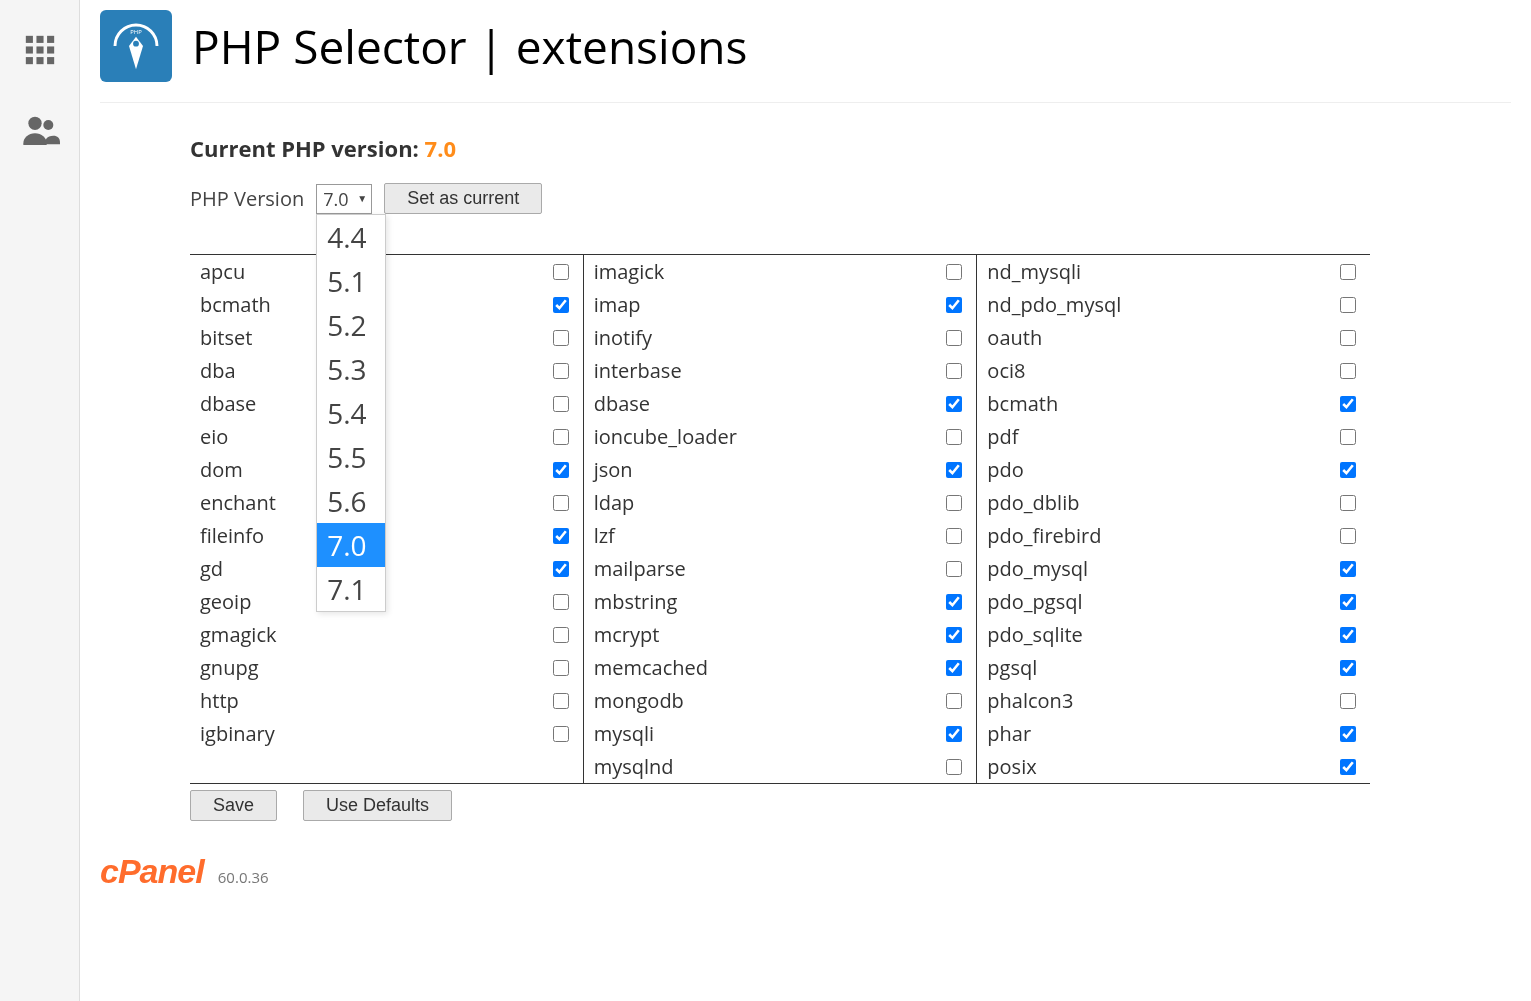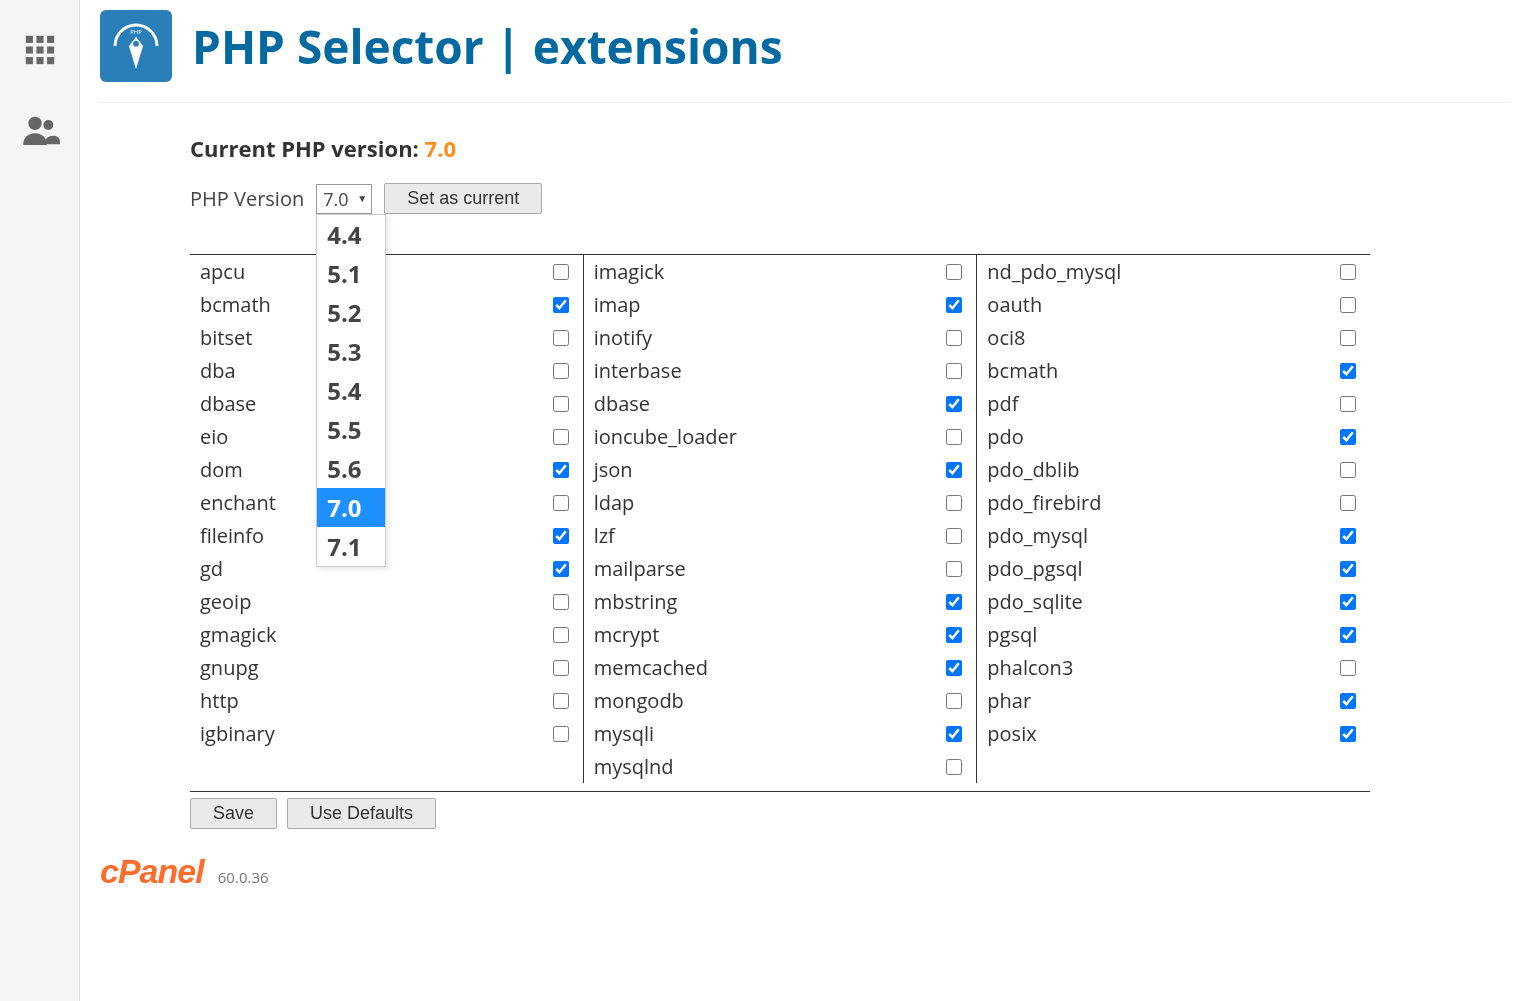--- a/index.html
+++ b/index.html
@@ -48,22 +48,22 @@
   background: #2a7fb8;
   border-radius: 6px;
   display: flex;
   align-items: center;
   justify-content: center;
   margin-right: 20px;
   color:#fff;
 }
 .header h1 {
   font-size: 46px;
-  font-weight: 700;
-  color: #0369a1;
+  font-weight: 400;
+  color: #000000;
 }
 .content {
   padding: 30px 0 0 90px;
 }
 .cur-row {
   font-size: 22px;
   font-weight: 700;
   color: #333;
   margin-bottom: 20px;
 }
@@ -103,24 +103,23 @@
   top:100%;
   left:0;
   width:70px;
   background:#fff;
   border:1px solid #ccc;
   box-shadow: 2px 2px 6px rgba(0,0,0,0.1);
   z-index: 50;
 }
 .select-dropdown .opt {
   padding: 3px 10px;
-  font-size: 24px;
+  font-size: 28px;
   color:#444;
   cursor:pointer;
-  font-weight:bold;
 }
 .select-dropdown .opt.selected {
   background:#1e90ff;
   color:#fff;
 }
 .btn {
   background: #eaeaea;
   border: 1px solid #aaa;
   border-radius: 2px;
   font-size: 18px;
@@ -150,22 +149,21 @@
   color: #333;
 }
 .ext-item input[type=checkbox] {
   width:16px; height:16px;
   cursor:pointer;
 }
 .ext-table-bottom {
   border-top: 1px solid #333;
   padding-top: 6px;
   display:flex;
-  gap:10px;
-  margin-top:8px;
+  gap:26px;
 }
 .footer {
   position:absolute;
   left:20px;
   bottom:110px;
 }
 .cpanel-logo {
   font-family: Arial, sans-serif;
   font-size: 34px;
   font-weight: 800;
@@ -372,20 +370,24 @@
               <span>mysqli</span>
               <input type="checkbox" checked="" style="">
             </div>
             <div class="ext-item">
               <span>mysqlnd</span>
               <input type="checkbox" style="">
             </div>
           </div>
         <div class="ext-col" id="col3">
             <div class="ext-item">
+              <span>nd_mysqli</span>
+              <input type="checkbox" style="">
+            </div>
+            <div class="ext-item">
               <span>nd_pdo_mysql</span>
               <input type="checkbox" style="">
             </div>
             <div class="ext-item">
               <span>oauth</span>
               <input type="checkbox" style="">
             </div>
             <div class="ext-item">
               <span>oci8</span>
               <input type="checkbox" style="">

